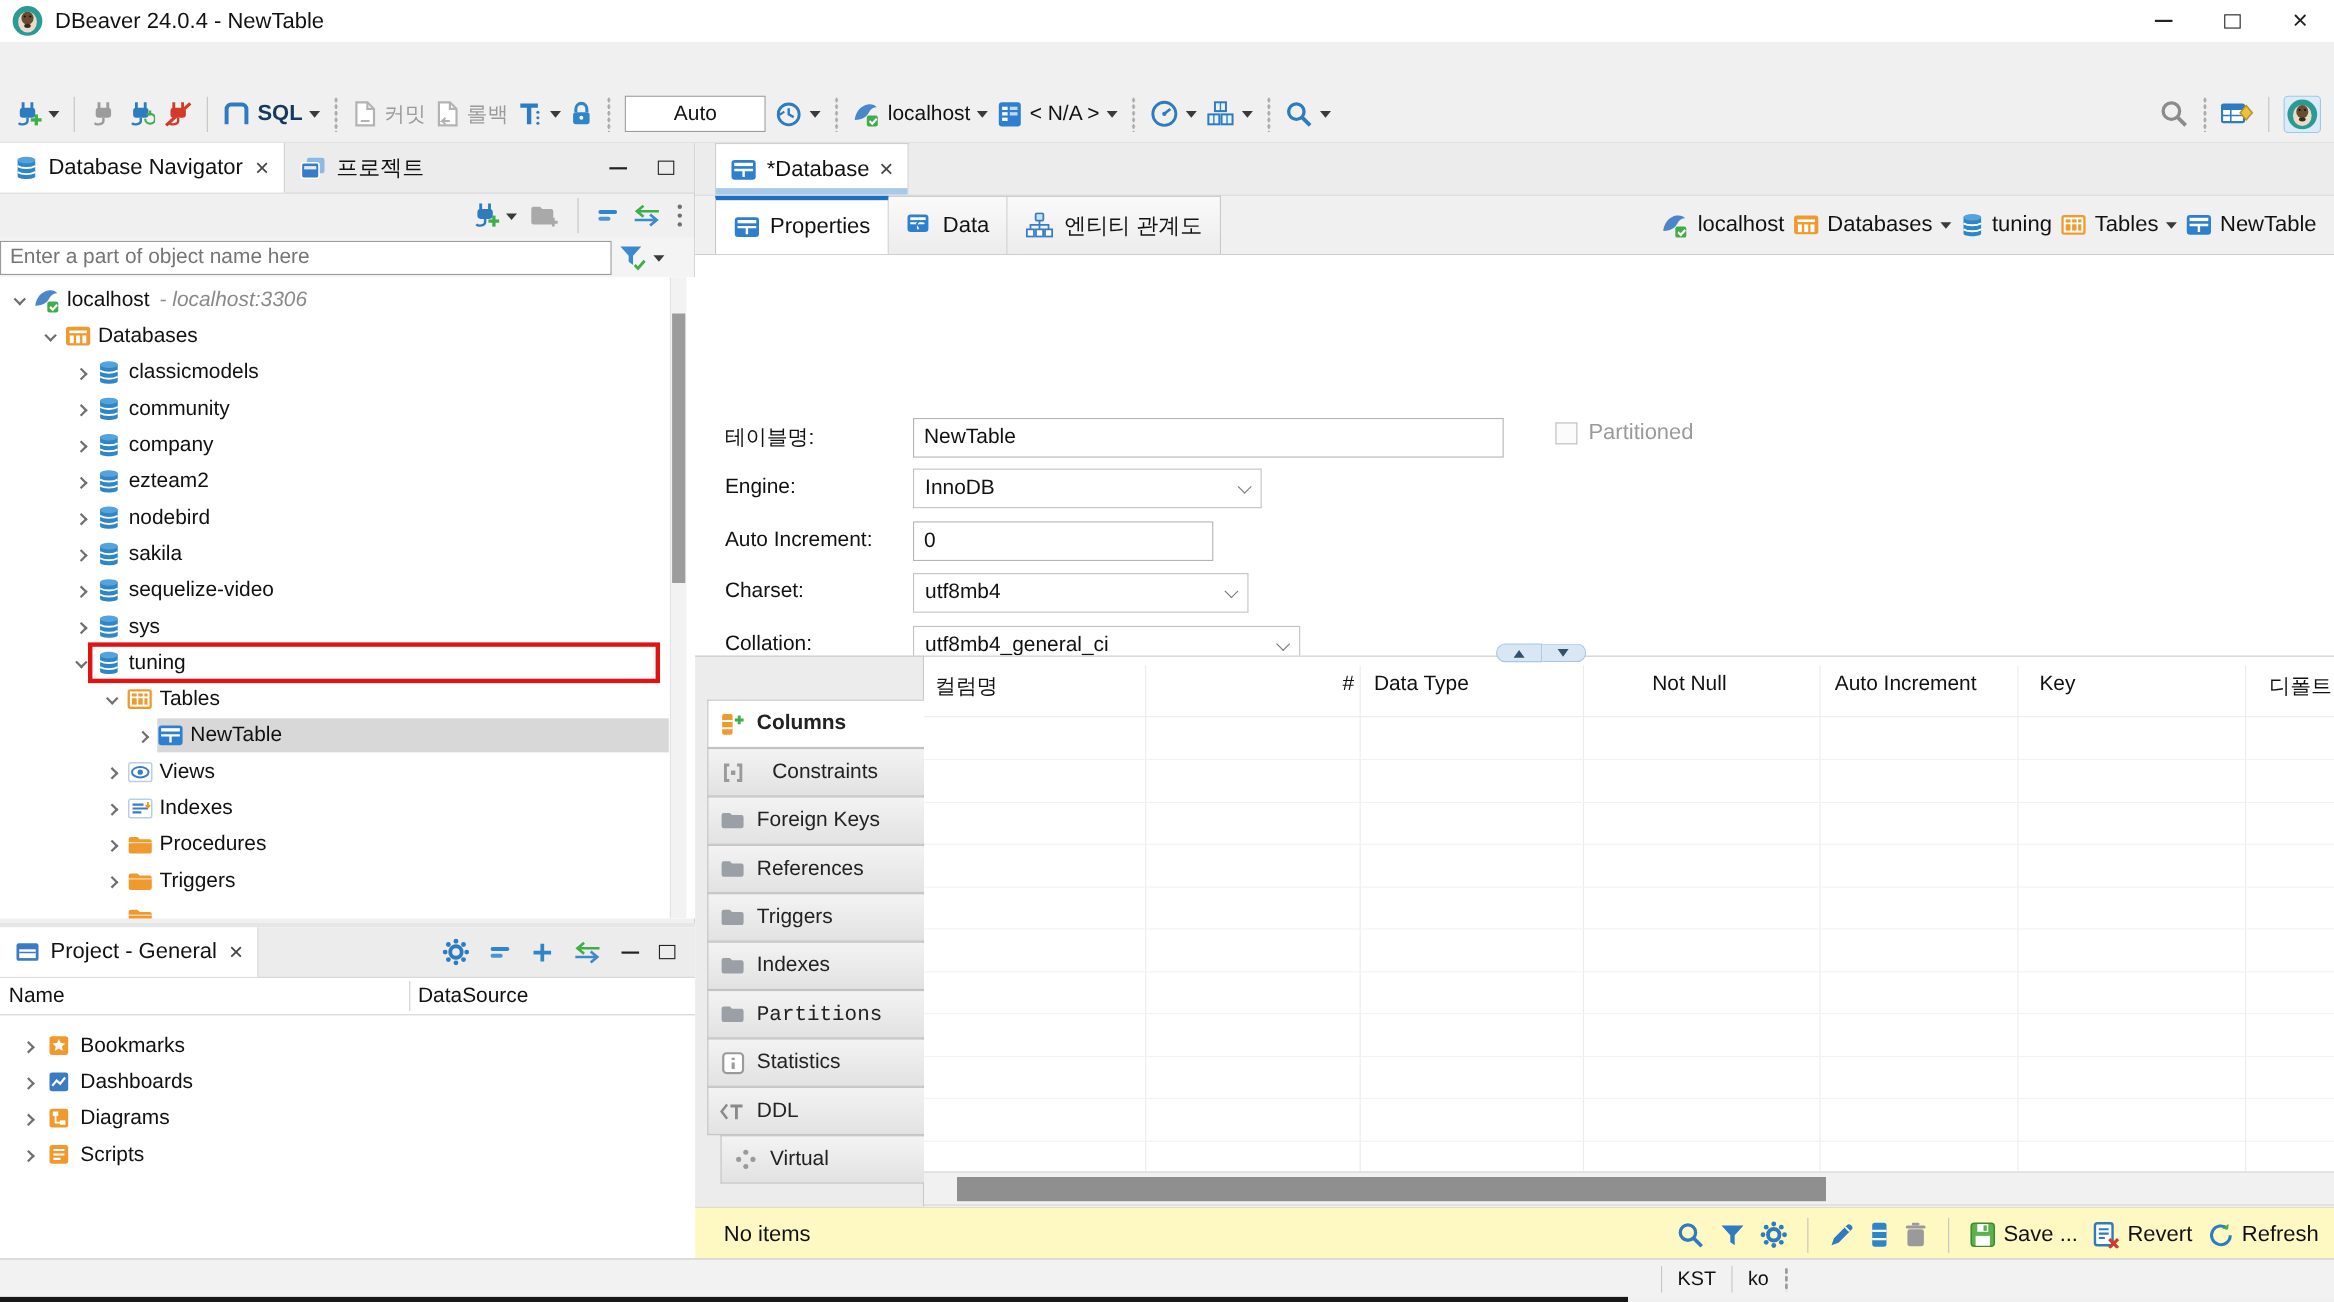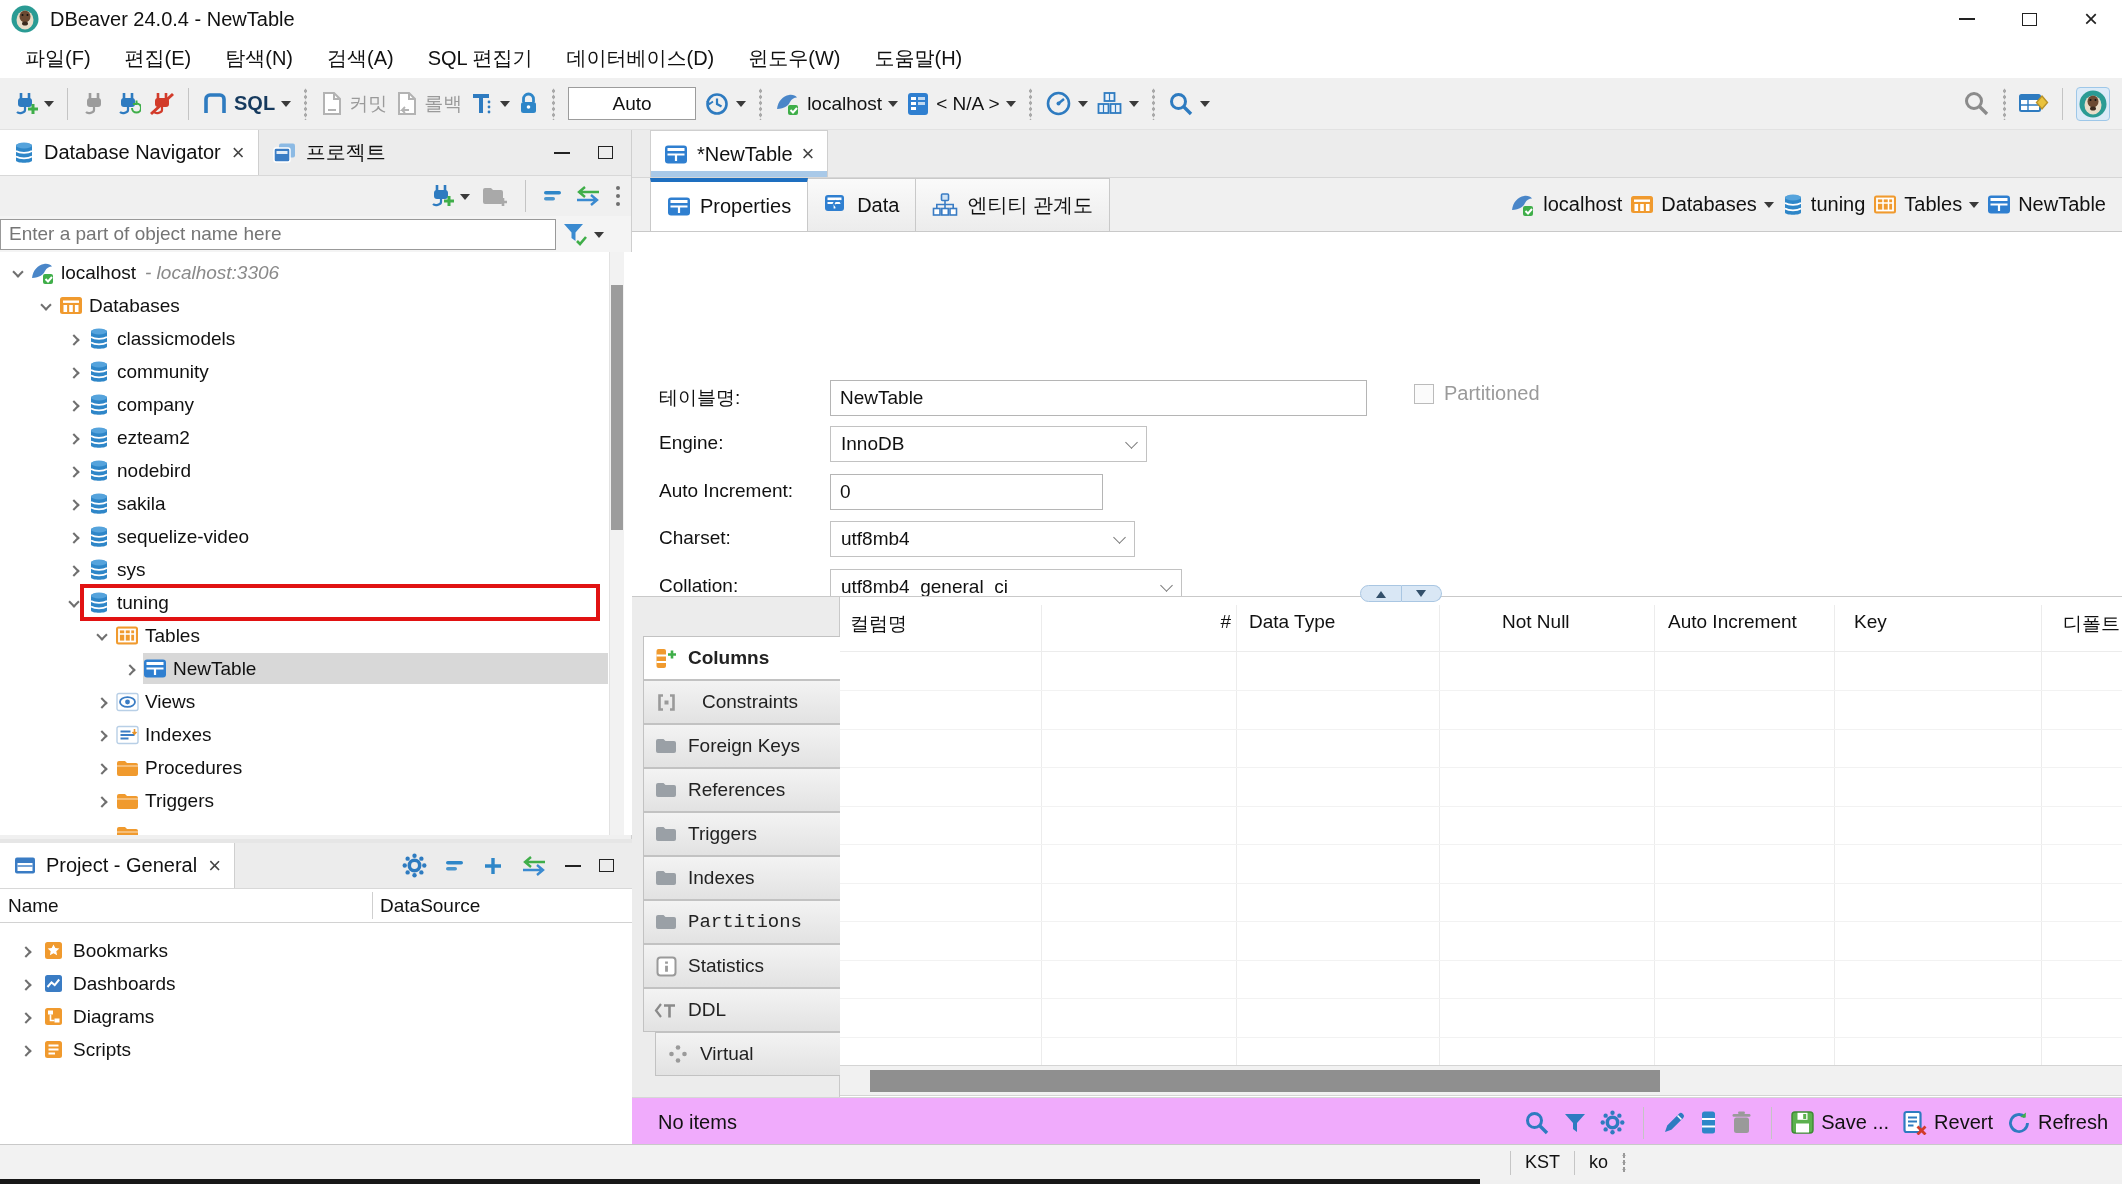--- a/index.html
+++ b/index.html
@@ -95,21 +95,21 @@
 .stabv.active{background:#fff;font-weight:bold}
 .stabv .ticon{flex:0 0 24px;margin:0}
 .grid{position:absolute;left:208px;top:0;right:0;height:469px;background:#fff;border-top:1px solid #c9c9c9;overflow:hidden}
 .gh-label{position:absolute;top:14px;font-size:19px;white-space:nowrap}
 .gline-v{position:absolute;top:8px;bottom:0;width:1px;background:#ececec}
 .gh-bottom{position:absolute;left:0;right:0;top:54px;height:1px;background:#ececec}
 .grow{position:absolute;left:0;right:0;height:39px;border-bottom:1px solid #f2f2f2}
 .hscroll{position:absolute;left:208px;right:0;top:469px;height:31px;background:#f1f1f1;border-top:1px solid #d4d4d4;border-bottom:1px solid #d4d4d4}
 .hthumb{position:absolute;left:30px;top:4px;height:22px;width:790px;background:#8f8f8f}
 
-.actionbar{position:absolute;left:0;right:0;top:967px;height:50px;background:#f0abfc;border-top:1px solid #d6d6d6;display:flex;align-items:center;padding:0 14px;gap:13px;font-size:20px}
+.actionbar{position:absolute;left:0;right:0;top:967px;height:50px;background:#fef9c3;border-top:1px solid #d6d6d6;display:flex;align-items:center;padding:0 14px;gap:13px;font-size:20px}
 .noitems{margin-right:auto;padding-left:12px}
 .abtn{display:flex;align-items:center;gap:6px;white-space:nowrap}
 
 .statusbar{position:absolute;left:0;right:0;bottom:4px;height:36px;background:#f2f2f2;border-top:1px solid #c9c9c9;font-size:18px}
 .sb-cells{position:absolute;left:1510px;top:0;bottom:0;display:flex;align-items:center;gap:14px}
 .sb-sep{width:1px;height:24px;background:#c6c6c6}
 .sb-dots{width:4px;height:22px;background-image:radial-gradient(#9a9a9a 1.4px,transparent 1.6px);background-size:4px 7px}
 .btmdark{position:absolute;left:0;bottom:0;width:1480px;height:5px;background:#171717;z-index:9}
 </style>
 </head>
@@ -133,30 +133,20 @@
       <div class="wbtn">
           <span class="ico-min"></span>
         </div>
       <div class="wbtn">
           <span class="ico-max"></span>
         </div>
       <div class="wbtn">×</div>
     </div>
   </div>
 
-  <div class="menubar" id="menubar">
-      <span class="menu-item">파일(F)</span>
-      <span class="menu-item">편집(E)</span>
-      <span class="menu-item">탐색(N)</span>
-      <span class="menu-item">검색(A)</span>
-      <span class="menu-item">SQL 편집기</span>
-      <span class="menu-item">데이터베이스(D)</span>
-      <span class="menu-item">윈도우(W)</span>
-      <span class="menu-item">도움말(H)</span>
-    </div>
 
   <div class="toolbar">
     <div class="tbtn">
         <span>
           <svg width="26" height="24" viewBox="0 0 26 24">
             <path d="M9 1v6M17 1v6" stroke="#2e7bc0" stroke-width="2.6"></path>
             <rect x="6" y="6" width="14" height="9" rx="3" fill="#2e7bc0"></rect>
             <path d="M13 15v3c0 3-6 4-8 2" stroke="#2e7bc0" stroke-width="2.2" fill="none"></path>
             <rect x="16" y="15.5" width="10" height="3" fill="#3fae49"></rect>
             <rect x="19.5" y="12" width="3" height="10" fill="#3fae49"></rect>
@@ -794,21 +784,21 @@
   <div class="main">
     <div class="ed-tabs">
       <div class="ed-tab">
         <span>
             <svg width="24" height="21" viewBox="0 0 24 21">
               <rect x="1" y="1.5" width="22" height="18" rx="3" fill="#2f7fd0"></rect>
               <rect x="3.5" y="4" width="17" height="3" fill="#fff"></rect>
               <path d="M3.5 10.5h17M12 10.5v6.5" stroke="#fff" stroke-width="2.2"></path>
             </svg>
           </span>
-        <span>*NewTable</span>
+        <span>*Database</span>
         <span class="x" style="color:#444;font-size:22px">×</span>
       </div>
     </div>
     <div class="subtabs" id="subtabs">
         <div class="stab first active">
           <span>
             <svg width="24" height="21" viewBox="0 0 24 21">
               <rect x="1" y="1.5" width="22" height="18" rx="3" fill="#2f7fd0"></rect>
               <rect x="3.5" y="4" width="17" height="3" fill="#fff"></rect>
               <path d="M3.5 10.5h17M12 10.5v6.5" stroke="#fff" stroke-width="2.2"></path>

